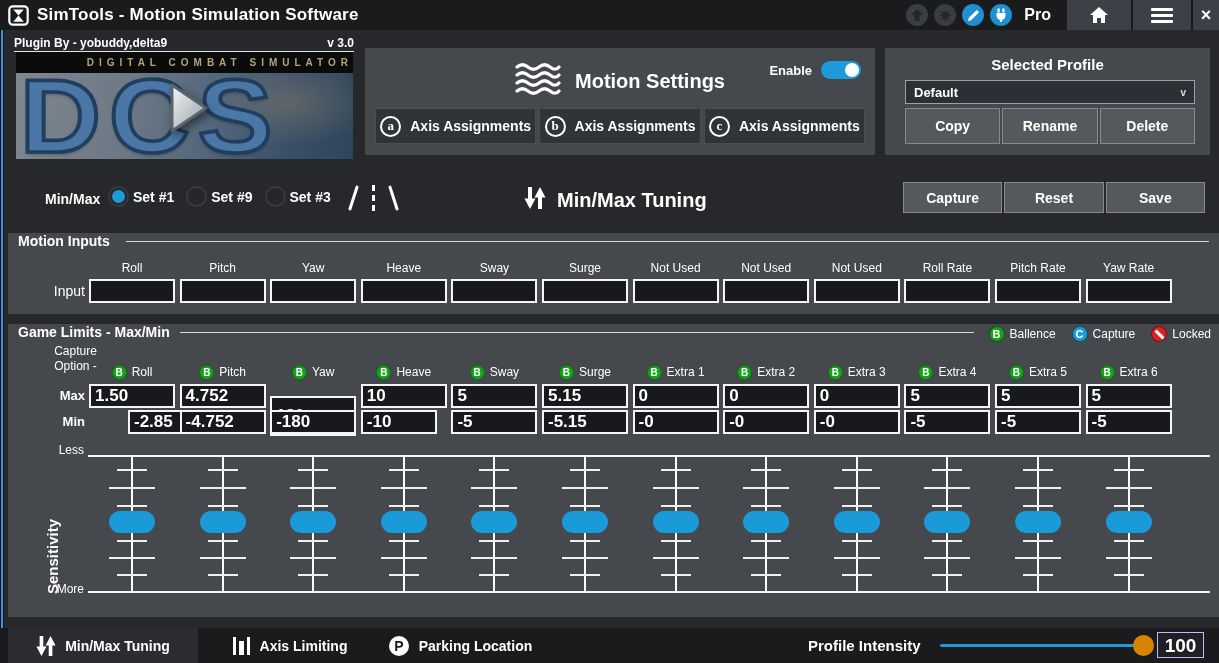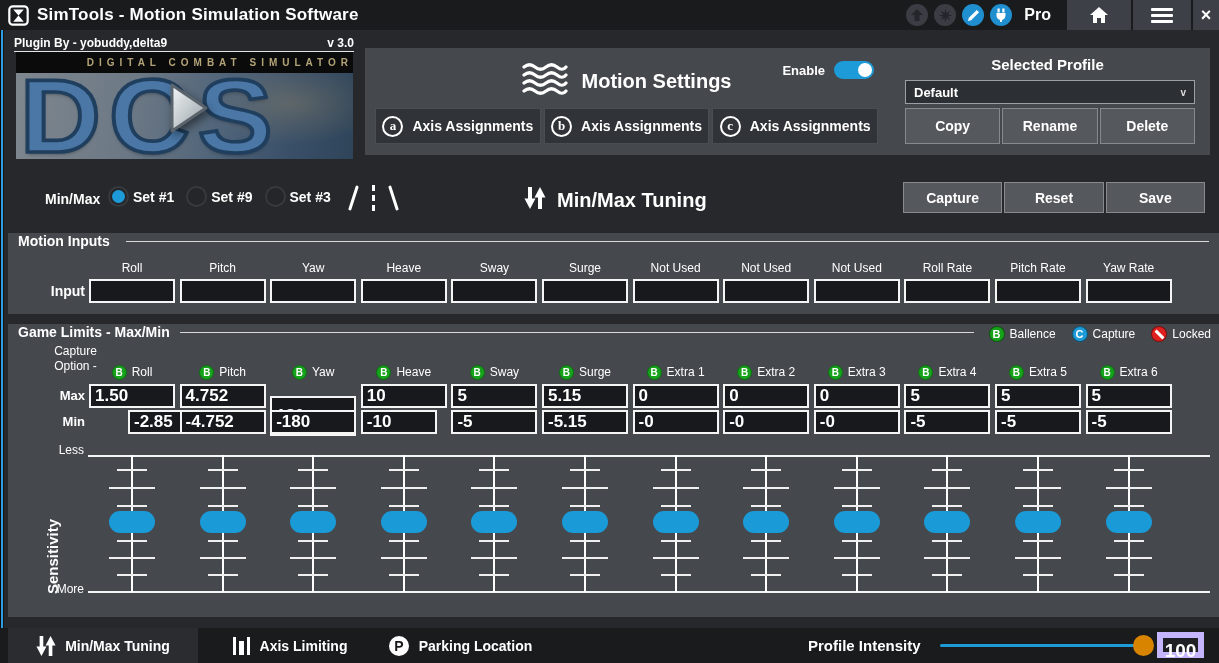--- a/index.html
+++ b/index.html
@@ -38,21 +38,21 @@
                       radial-gradient(120px 60px at 82% 35%,rgba(214,186,128,.35),rgba(214,186,128,0) 70%),
                       linear-gradient(100deg,#a9b2b8 0%,#8e9dab 35%,#66809a 62%,#486483 82%,#3a566f 100%);}
   .dcs-letters{position:absolute;left:4px;top:-12px;font-size:112px;line-height:1;font-weight:bold;
                letter-spacing:8px;color:#4a77a6;-webkit-text-stroke:4px #203f5e;
                text-shadow:0 2px 4px rgba(0,0,0,.4);transform:scaleY(.92);}
   .play-btn{position:absolute;left:50%;top:54%;transform:translate(-50%,-50%);
             filter:drop-shadow(3px 4px 4px rgba(0,0,0,.5));}
 
   
   .panel{position:absolute;background:#45484d;}
-  .ms{left:365px;top:48px;width:510px;height:107px;padding-left:13px;}
+  .ms{left:365px;top:48px;width:510px;height:107px;}
   .pp{left:885px;top:48px;width:325px;height:107px;}
 
   .ms-center{position:absolute;left:0;right:0;top:14px;display:flex;align-items:center;justify-content:center;gap:14px;}
   .ms-title{font-size:20px;font-weight:bold;}
   .enable-wrap{position:absolute;right:14px;top:13px;display:flex;align-items:center;gap:9px;}
   .enable-label{font-size:13px;font-weight:bold;}
   .toggle{position:relative;width:40px;height:18px;border-radius:9px;background:#1d9bd8;}
   .toggle-knob{position:absolute;right:2px;top:2px;width:14px;height:14px;border-radius:50%;background:#fff;}
   #axis-buttons{position:absolute;left:10px;right:10px;top:60px;height:36px;display:flex;gap:3px;}
   .axis-btn{flex:1;background:#303337;border:1px solid #4a4d52;display:flex;align-items:center;
@@ -82,21 +82,21 @@
   .dashv{width:0;height:26px;border-left:3px dashed #fff;}
   .tuning-title-wrap{position:absolute;left:524px;top:186px;display:flex;align-items:center;gap:11px;}
   .tuning-title{font-size:20px;font-weight:bold;}
   #tuning-buttons{position:absolute;left:903px;top:182px;width:302px;height:31px;display:flex;gap:2px;}
 
   
   .section-title{position:absolute;left:10px;top:0;font-size:14px;font-weight:bold;}
   #mi-panel{left:8px;top:233px;width:1211px;height:81px;}
   .mi-line{position:absolute;left:118px;right:10px;top:8px;height:1px;background:#d9d9d9;}
   .input-row-label{position:absolute;left:20px;top:46px;width:57px;height:24px;line-height:24px;
-                   text-align:right;font-size:14px;font-weight:bold;}
+                   text-align:right;font-size:14px;font-weight:normal;}
   .col-label{position:absolute;font-size:12px;color:#fff;text-align:center;}
   .value-box{position:absolute;background:#17191d;border:2px solid #f5f5f5;color:#fff;font-weight:bold;
              font-size:17px;box-sizing:border-box;display:flex;align-items:center;padding-left:4px;}
 
   #gl-panel{left:8px;top:324px;width:1211px;height:293px;}
   .gl-line{position:absolute;left:172px;right:245px;top:8px;height:1px;background:#d9d9d9;}
   #legend{position:absolute;right:8px;top:2px;display:flex;align-items:center;}
   .leg{display:flex;align-items:center;margin-left:16px;font-size:12px;}
   .badge{border-radius:50%;color:#fff;font-weight:bold;display:inline-flex;align-items:center;justify-content:center;box-sizing:border-box;}
   .leg-badge{width:16px;height:16px;font-size:11px;position:relative;border:1px solid rgba(0,0,0,.45);margin-right:5px;}
@@ -121,21 +121,21 @@
   
   .bottombar{position:absolute;left:0;top:628px;width:1219px;height:35px;background:#1a1b1d;}
   #tabs{position:absolute;left:8px;top:0;height:35px;display:flex;align-items:stretch;}
   .tab{display:flex;align-items:center;justify-content:center;gap:9px;font-weight:bold;font-size:14px;}
   .tab.active{background:#2a2c30;}
   .tab-icon{display:flex;align-items:center;}
   .pi-label{position:absolute;left:808px;top:9px;font-size:15px;font-weight:bold;}
   .pi-track{position:absolute;left:940px;top:16px;width:208px;height:3px;background:#1d9bd8;border-radius:2px;}
   .pi-knob{position:absolute;left:1133px;top:7px;width:21px;height:21px;border-radius:50%;background:#d98400;}
   .pi-value{position:absolute;left:1157px;top:4px;width:47px;height:26px;line-height:26px;text-align:center;
-            background:#1f2023;border:6px solid #c4b5fd;font-size:19px;font-weight:bold;box-sizing:border-box;}
+            background:#1f2023;border:1px solid #c4b5fd;font-size:19px;font-weight:bold;box-sizing:border-box;}
 </style>
 </head>
 <body>
 
 <div id="app">
 
   <div class="titlebar">
     <span class="tb-logo">
       <svg width="21" height="21" viewBox="0 0 24 24">
           <rect x="1.5" y="1.5" width="21" height="21" rx="4" fill="none" stroke="#fff" stroke-width="2.5"></rect>

